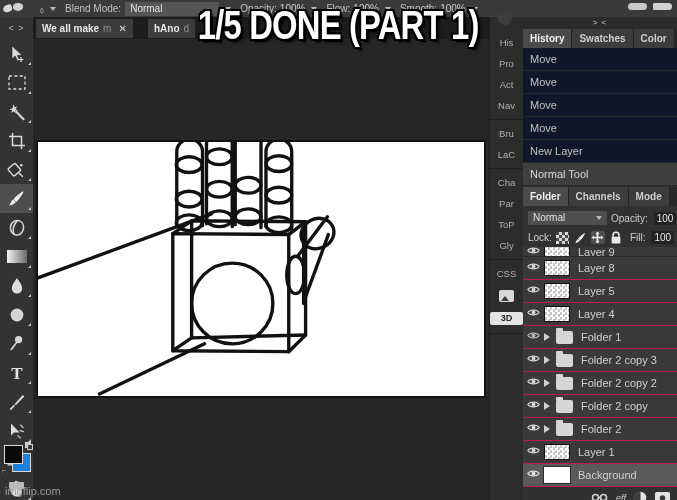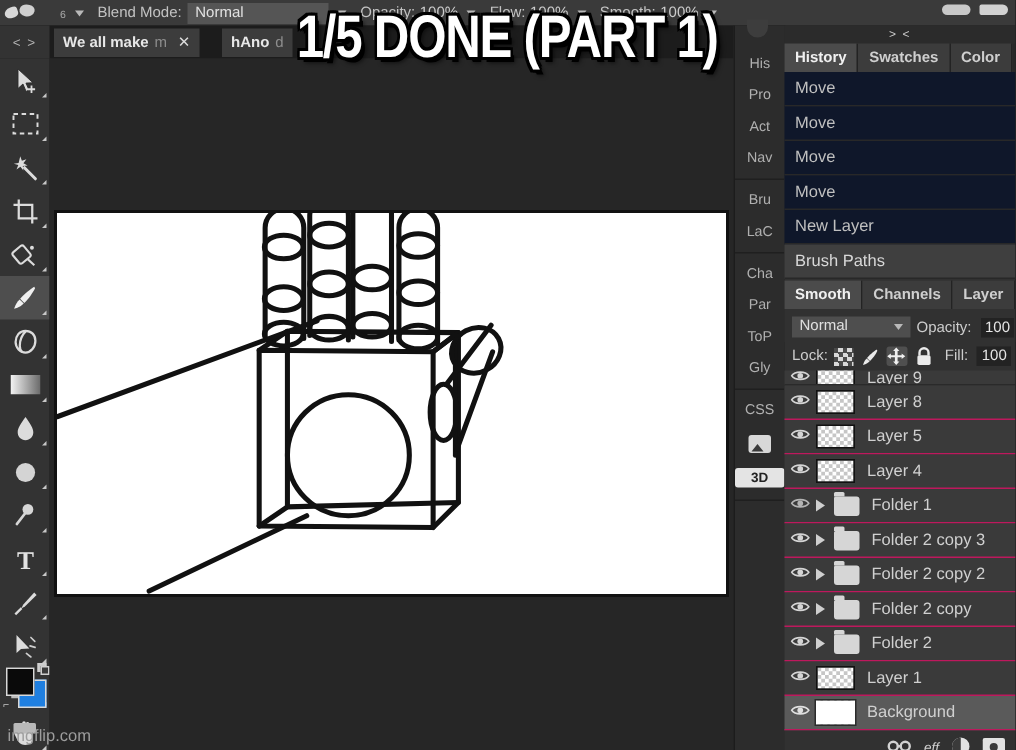--- a/index.html
+++ b/index.html
@@ -388,27 +388,27 @@
       <div class="ptab active">History</div>
       <div class="ptab">Swatches</div>
       <div class="ptab">Color</div>
     </div>
     <div>
       <div class="hist-row">Move</div>
       <div class="hist-row">Move</div>
       <div class="hist-row">Move</div>
       <div class="hist-row">Move</div>
       <div class="hist-row">New Layer</div>
-      <div class="hist-row cur">Brush Paths</div>
+      <div class="hist-row cur">Normal Tool</div>
     </div>
 
     <div class="tabrow" style="margin-top:1px">
-      <div class="ptab active">Smooth</div>
+      <div class="ptab active">Folder</div>
       <div class="ptab">Channels</div>
-      <div class="ptab">Layer</div>
+      <div class="ptab">Mode</div>
     </div>
 
     <div class="blendrow">
       <span class="selbox">
         <span>Normal</span>
         <i class="tri"></i>
       </span>
       <span class="lblsm">Opacity:</span>
       <span class="numbox">100</span>
     </div>

